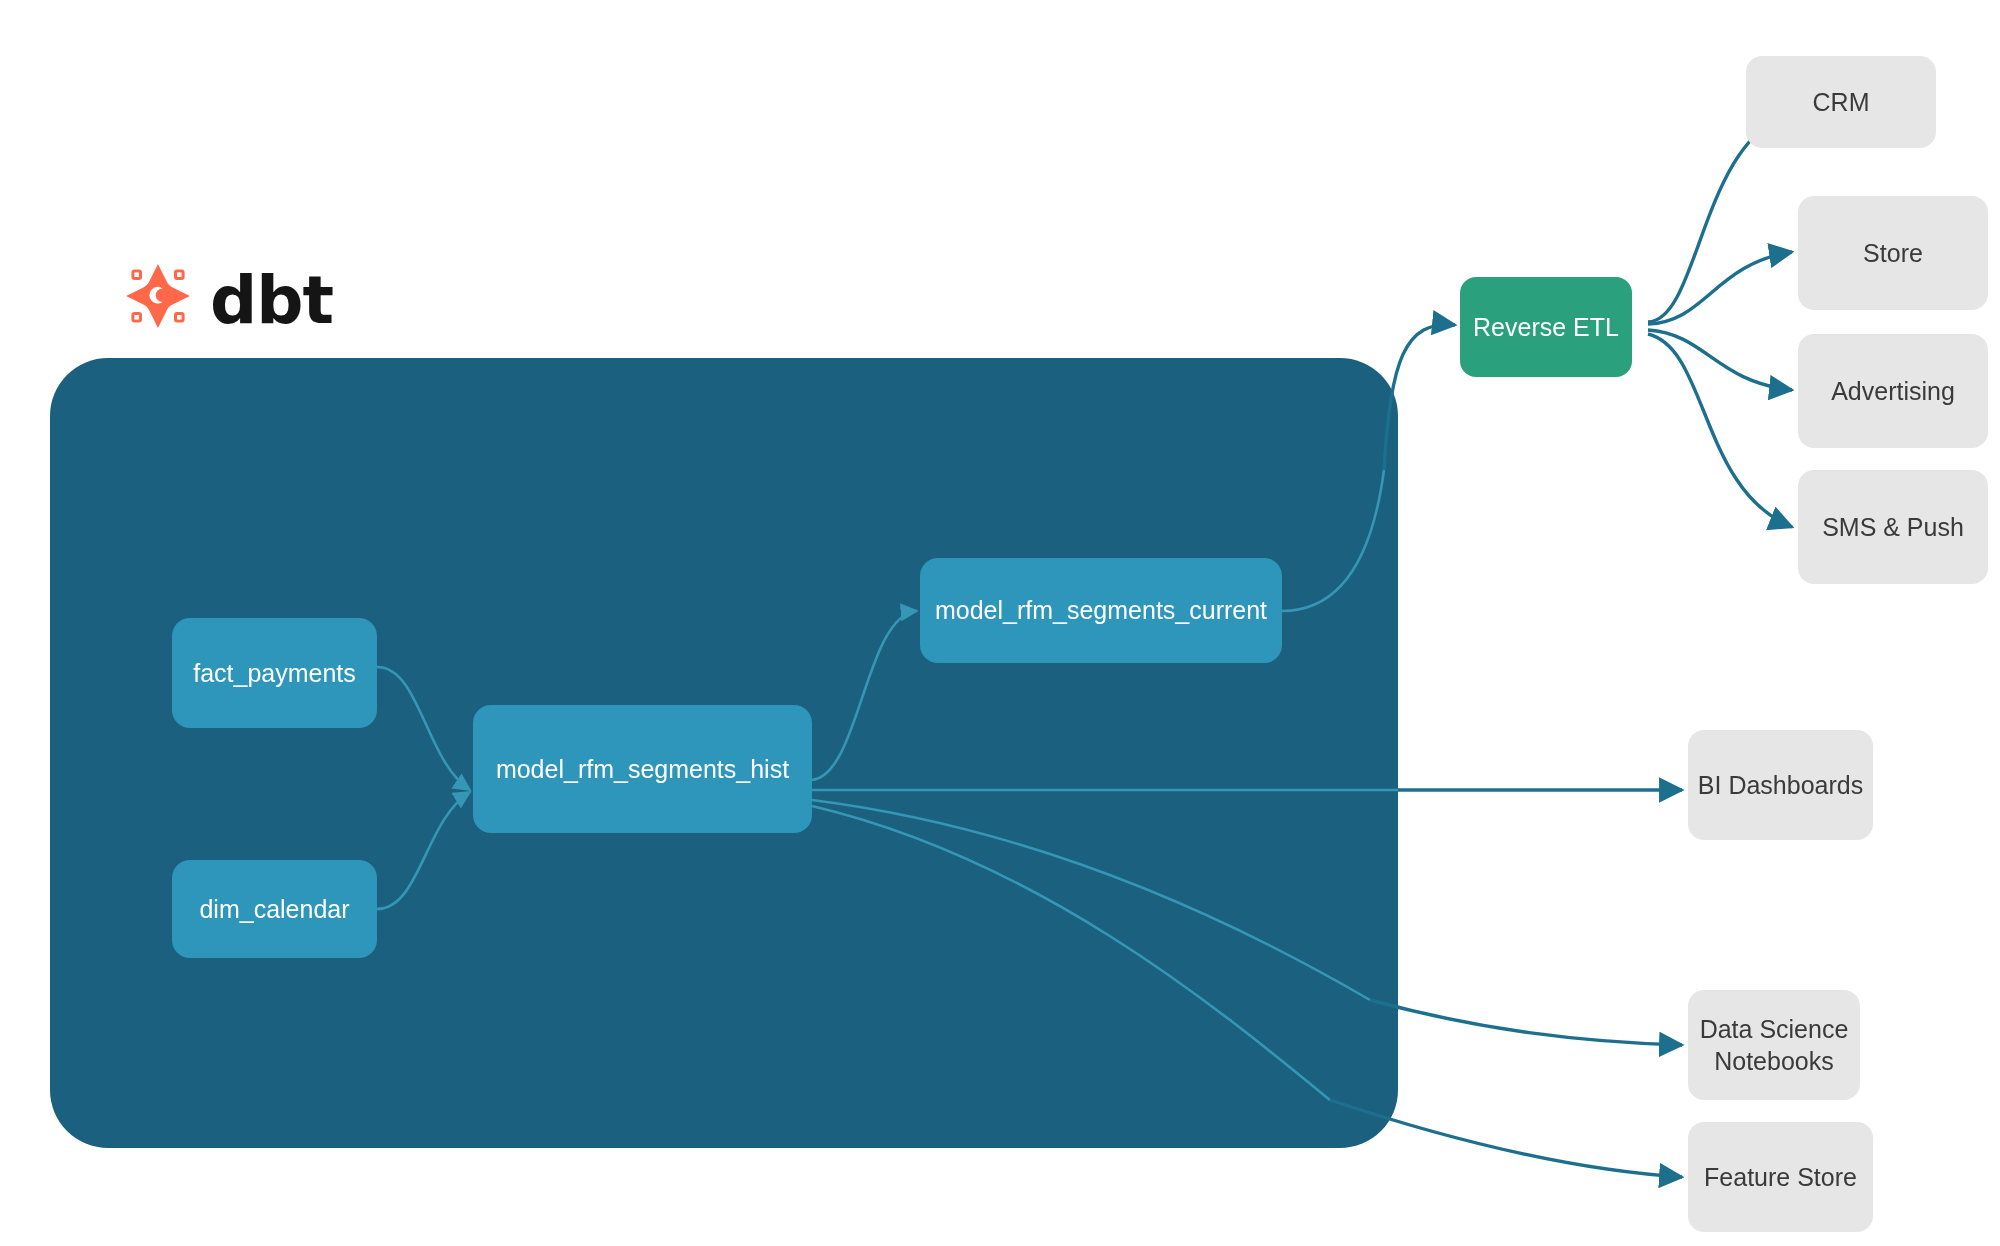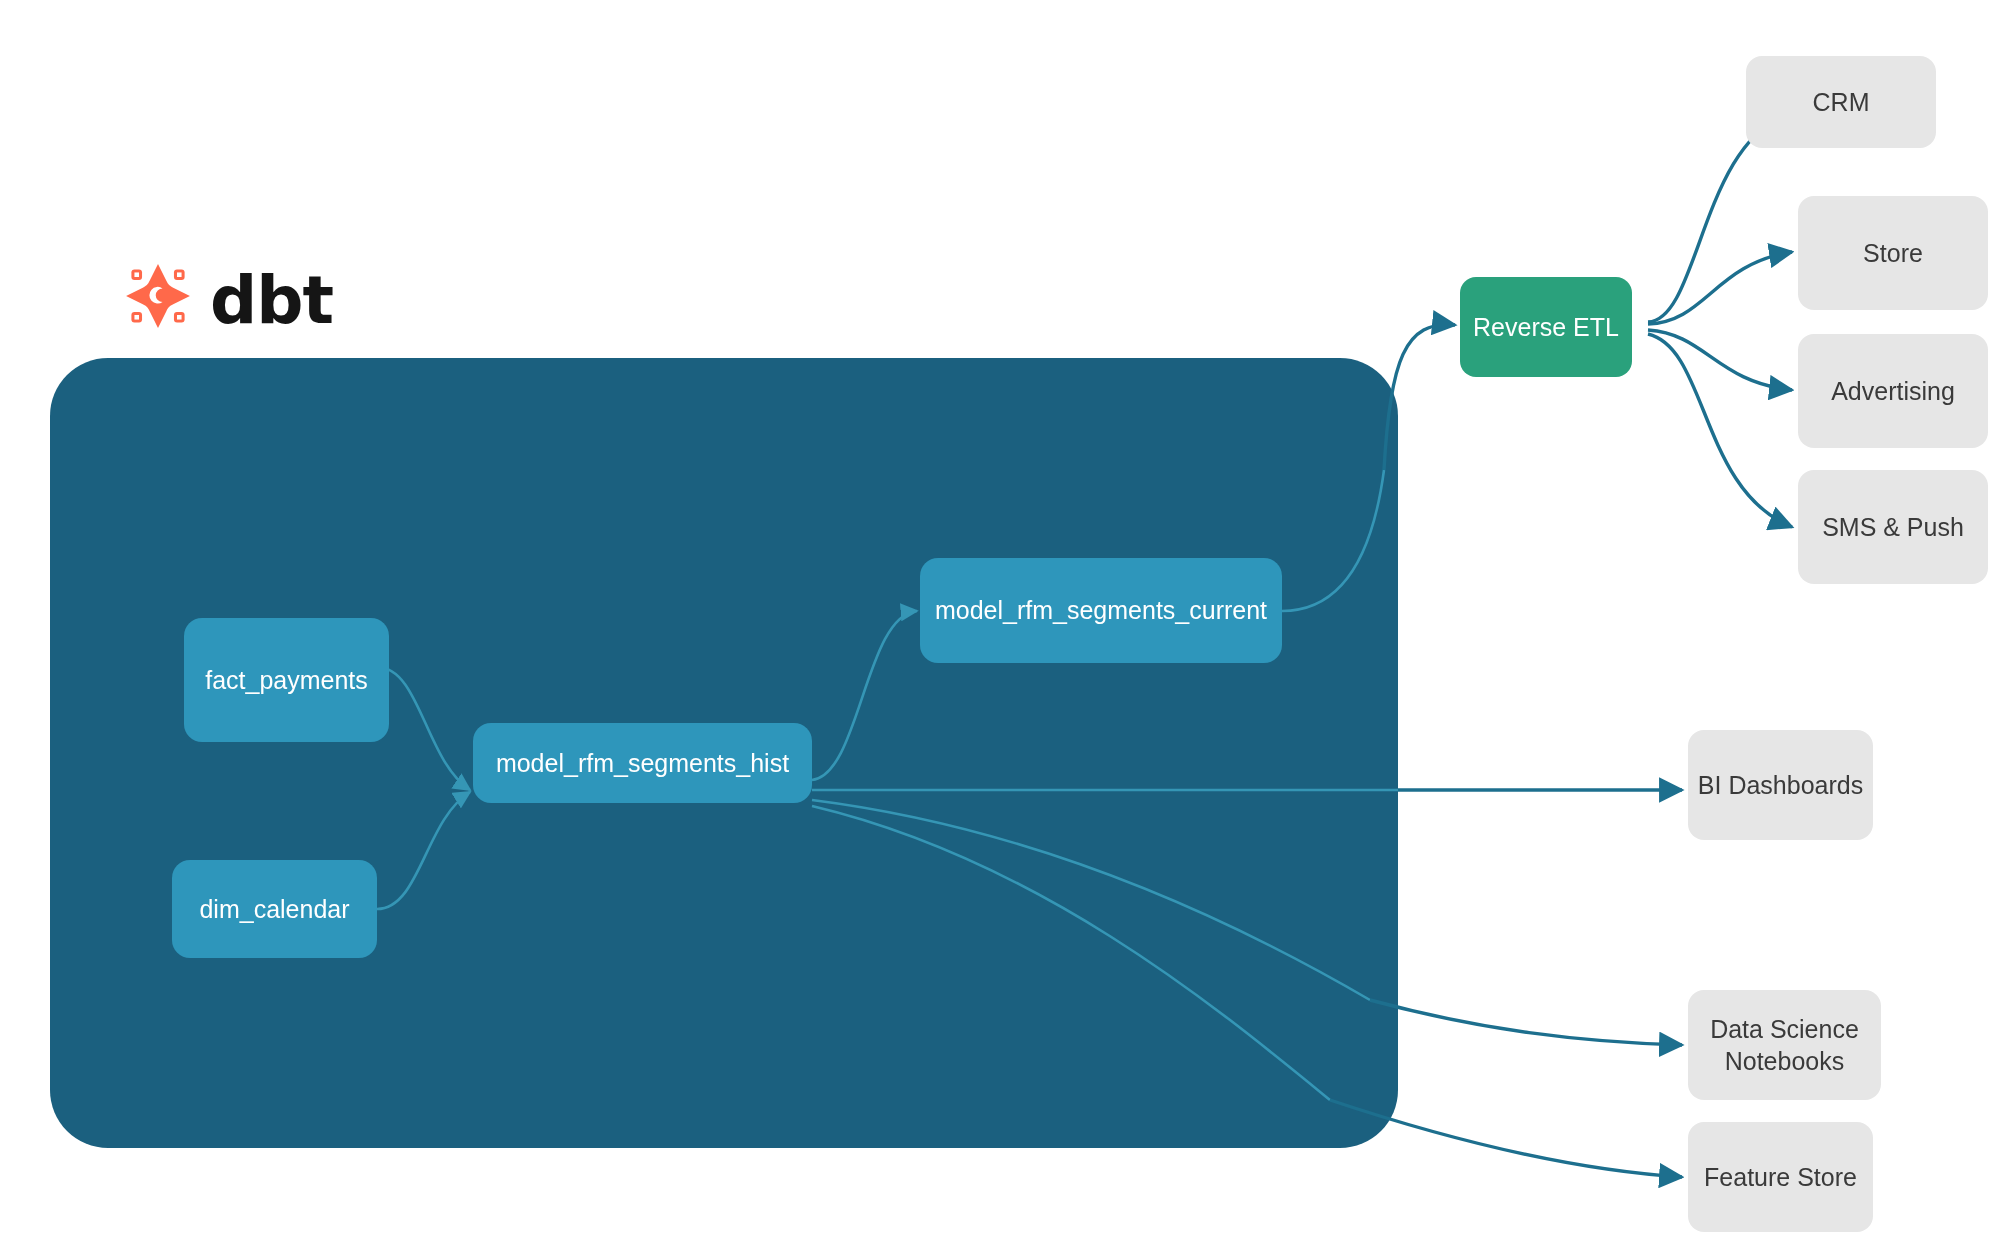--- a/index.html
+++ b/index.html
@@ -89,35 +89,35 @@
   .node-gray {
     background: #e6e6e6;
     border-radius: 16px;
     color: #3a3a3a;
     font-size: 25px;
     line-height: 1.28;
     z-index: 7;
   }
 
   
-  #node-fact-payments      { left: 184px; top: 618px;  width: 205px; height: 124px; }
+  #node-fact-payments      { left: 172px; top: 618px;  width: 205px; height: 110px; }
   #node-dim-calendar       { left: 172px; top: 860px;  width: 205px; height: 98px; }
-  #node-rfm-hist           { left: 473px; top: 723px;  width: 339px; height: 80px; }
+  #node-rfm-hist           { left: 473px; top: 705px;  width: 339px; height: 128px; }
   #node-rfm-current        { left: 920px; top: 558px;  width: 362px; height: 105px; }
 
   
   #node-reverse-etl        { left: 1460px; top: 277px; width: 172px; height: 100px; }
 
   
   #node-crm                { left: 1746px; top: 56px;  width: 190px; height: 92px; }
   #node-email              { left: 1798px; top: 196px; width: 190px; height: 114px; }
   #node-advertising        { left: 1798px; top: 334px; width: 190px; height: 114px; }
   #node-sms-push           { left: 1798px; top: 470px; width: 190px; height: 114px; }
   #node-bi-dashboards      { left: 1688px; top: 730px; width: 185px; height: 110px; }
-  #node-ds-notebooks       { left: 1688px; top: 990px; width: 193px; height: 110px; }
+  #node-ds-notebooks       { left: 1688px; top: 990px; width: 172px; height: 110px; }
   #node-feature-store      { left: 1688px; top: 1122px; width: 185px; height: 110px; }
 </style>
 </head>
 <body>
 
 <div id="stage">
 
   <div class="logo-wrap">
     <svg class="logo-mark" viewBox="0 0 100 100">
       <path d="M50 8 L61 30 C63.5 35 65 36.5 70 39 L92 50 L70 61 C65 63.5 63.5 65 61 70 L50 92 L39 70 C36.5 65 35 63.5 30 61 L8 50 L30 39 C35 36.5 36.5 35 39 30 Z" fill="#FF694A"></path>

